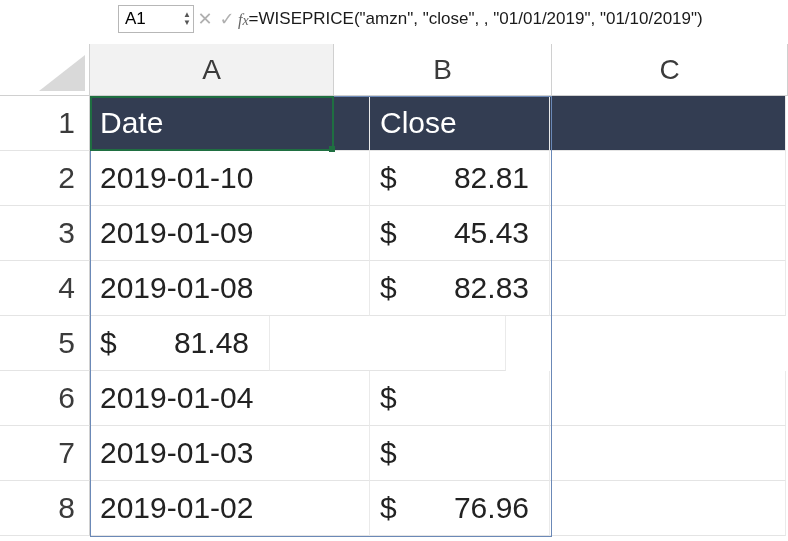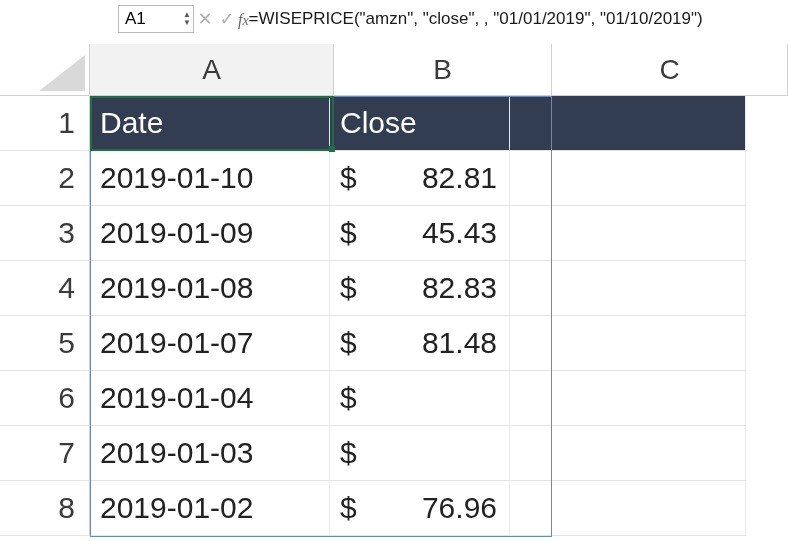--- a/index.html
+++ b/index.html
@@ -132,22 +132,22 @@
     border-right: 1px solid #eaeaea;
     border-bottom: 1px solid #e4e4e4;
     display: flex;
     align-items: center;
     font-size: 30px;
     color: #222;
     padding: 0 8px 0 10px;
     height: 55px;
     background: #fff;
   }
-  .cA { width: 240px; }
-  .cB { width: 180px; justify-content: space-between; padding-right: 12px; }
+  .cA { width: 280px; }
+  .cB { width: 180px; justify-content: space-between; padding-right: 20px; }
   .cC { width: 236px; }
 
   .hdr-row .cell {
     background: #333d52;
     color: #ffffff;
     height: 55px;
   }
   .dollar { }
   .amount { text-align: right; min-width: 110px; }
 
@@ -243,21 +243,20 @@
       <div class="cell cA">2019-01-08</div>
       <div class="cell cB">
         <span class="dollar">$</span>
         <span class="amount">82.83</span>
       </div>
       <div class="cell cC"></div>
     </div>
 
     <div class="row">
       <div class="row-hdr">5</div>
-      <div class="cell cA">2019-01-07</div>
       <div class="cell cB">
         <span class="dollar">$</span>
         <span class="amount">81.48</span>
       </div>
       <div class="cell cC"></div>
     </div>
 
     <div class="row">
       <div class="row-hdr">6</div>
       <div class="cell cA">2019-01-04</div>

